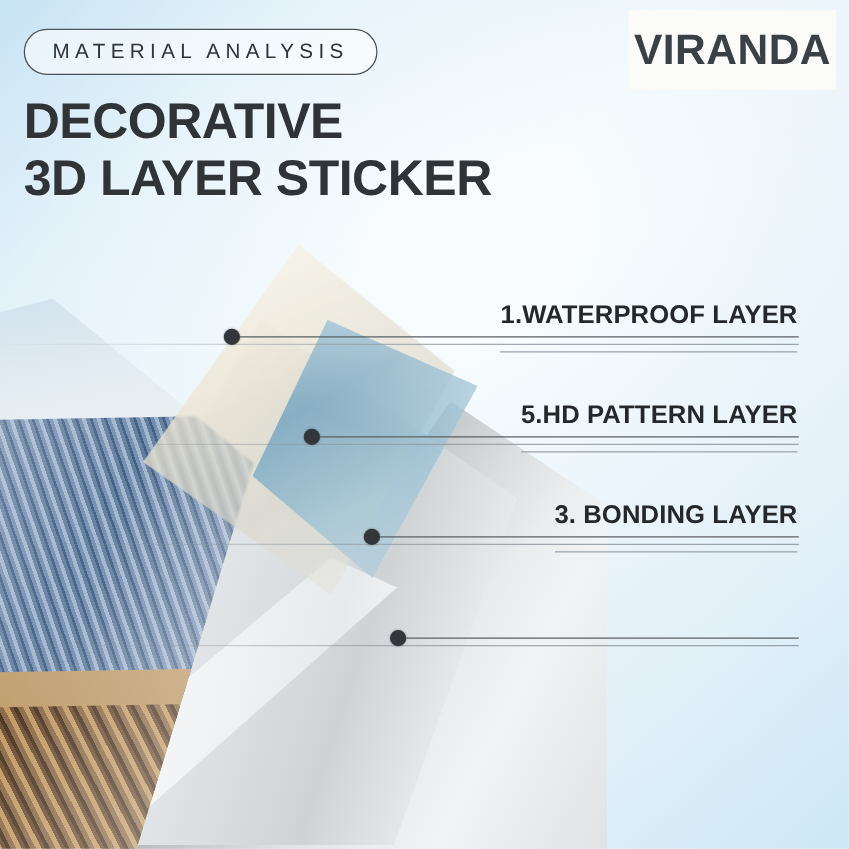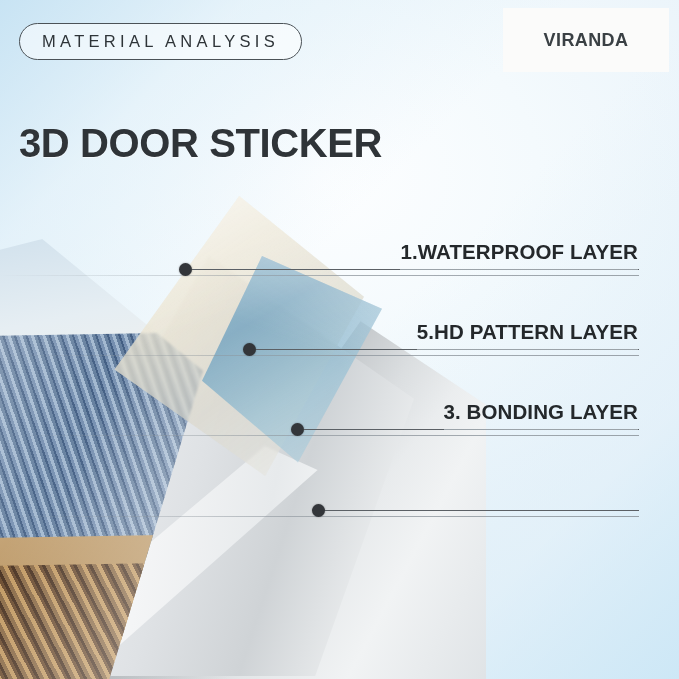--- a/index.html
+++ b/index.html
@@ -57,21 +57,21 @@
   #title-line-1 { top:75px; }
   #title-line-2 { top:121px; }
 
   #brand-box {
     position:absolute; left:503px; top:8px;
     width:166px; height:64px;
     background:#fbfbfa;
     display:flex; align-items:center; justify-content:center;
   }
   #brand-text {
-    font-size:18px; font-weight:700;
+    font-size:34px; font-weight:700;
     letter-spacing:0.4px; color:#3a4044;
   }
 
   
   #sticker-stage {
     position:absolute; left:-6px; top:196px;
     width:470px; height:483px;
   }
   .layer { position:absolute; }
 
@@ -185,21 +185,21 @@
     background:#5b6065;
   }
   .callout-label {
     position:absolute;
     font-size:20.5px; font-weight:700;
     letter-spacing:0.1px;
     color:#24282b;
     white-space:nowrap;
     text-align:right;
     border-bottom:1.2px solid #9ba3a9;
-    padding-bottom:5px;
+    padding-bottom:17px;
   }
 
   
   #dot-1   { left:179px; top:263px; }
   #line-1  { left:192px; top:269px; width:447px; }
   #label-1 { right:41px; top:240px; }
   #rule-1  { position:absolute; left:0px; top:275px; width:639px; height:1px;
              background:linear-gradient(90deg, rgba(140,148,155,0) 0%, rgba(140,148,155,0.75) 55%, rgba(140,148,155,0.85) 100%); }
 
   
@@ -230,21 +230,22 @@
 <div id="bg-tint-tl"></div>
 <div id="bg-tint-br"></div>
 <div id="bg-tint-bl"></div>
 
 <div id="header">
 
   <div id="eyebrow-pill">
     <span id="eyebrow-text">MATERIAL ANALYSIS</span>
   </div>
 
-  <div id="title-line-2" class="title-line">3D DOOR STICKER</div>
+  <div id="title-line-1" class="title-line">DECORATIVE</div>
+  <div id="title-line-2" class="title-line">3D LAYER STICKER</div>
 
   <div id="brand-box">
     <span id="brand-text">VIRANDA</span>
   </div>
 </div>
 
 <div id="sticker-stage">
 
   <div id="layer-backing" class="layer"></div>
   <div id="layer-backing-shade" class="layer"></div>

